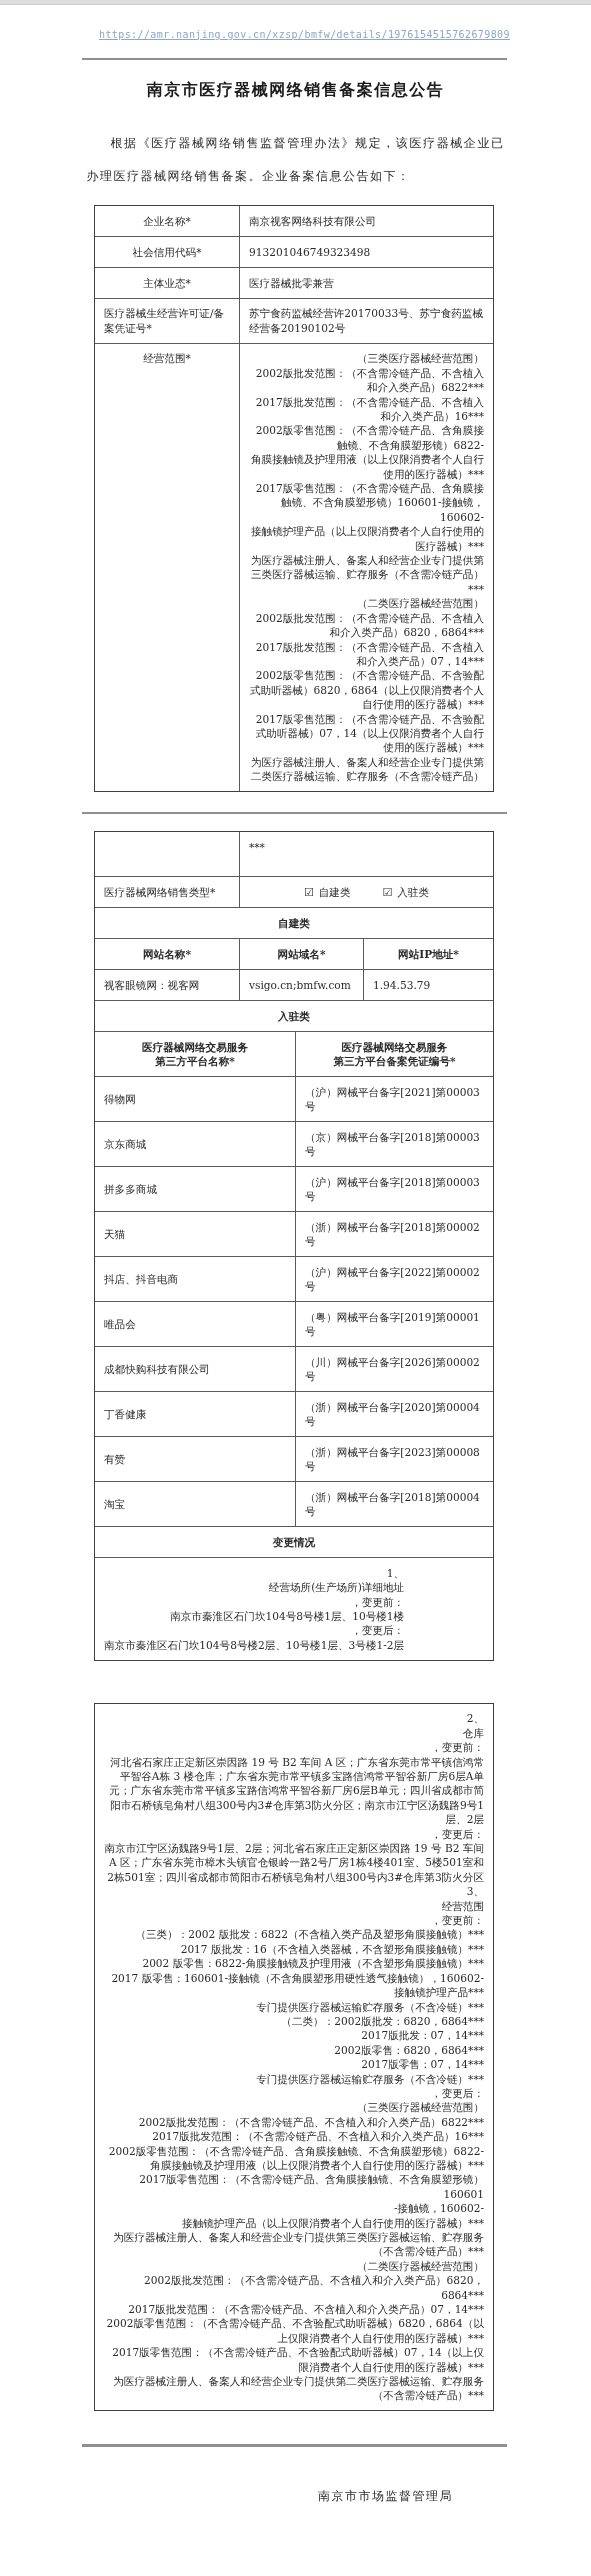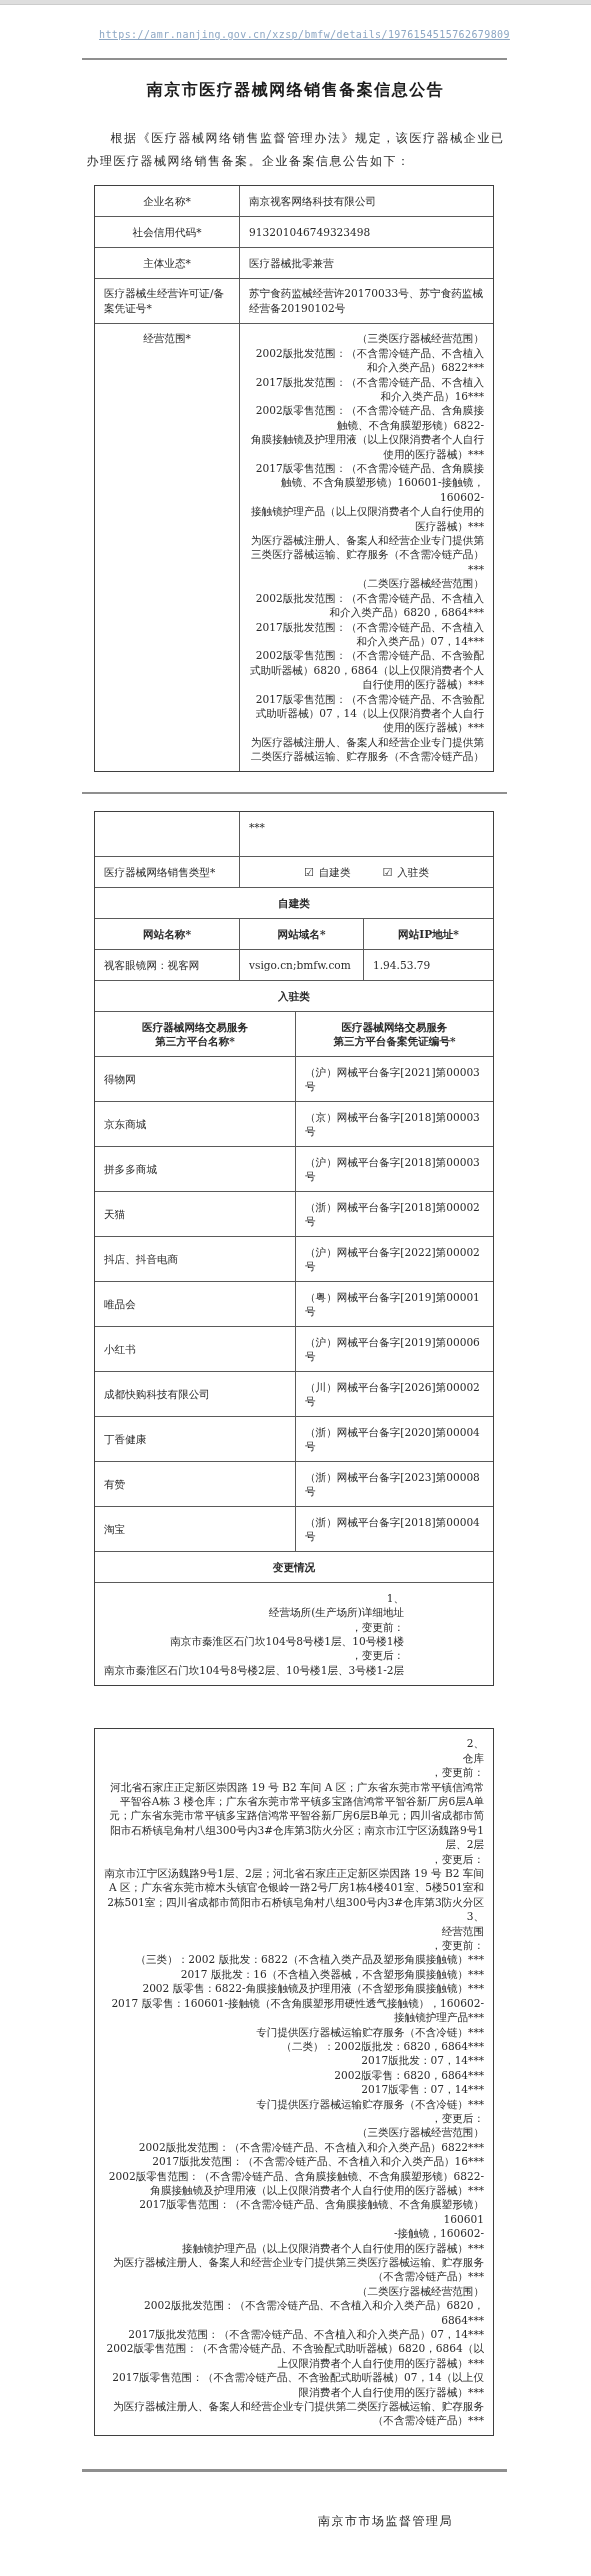--- a/index.html
+++ b/index.html
@@ -15,21 +15,21 @@
     font-size:10px;color:#8da7c4;letter-spacing:0.4px;text-decoration:underline;
   }
   .rule{border:none;height:2.3px;background:#8f8f8f;width:425px;margin:18px 0 0 82px;}
   .rule-mid{margin-top:20px;}
   .rule-bottom{margin-top:33px;}
   .title{
     font-size:16px;font-weight:bold;text-align:center;
     margin:20px 0 0 0;letter-spacing:1.5px;color:#1c1c1c;
   }
   .intro{
-    width:418px;margin:26px auto 0 auto;font-size:12px;line-height:23px;
+    width:418px;margin:26px auto 0 auto;font-size:12px;line-height:33px;
     text-indent:2em;letter-spacing:1.5px;text-align:justify;color:#2a2a2a;
   }
   .box{width:400px;margin-left:94px;border:1.5px solid #3f3f3f;}
   .tbl1{margin-top:12px;}
   .tbl2{margin-top:16.7px;}
   .box2{margin-top:42px;}
   .row{display:flex;border-top:0.8px solid #5a5a5a;}
   .row:first-child{border-top:none;}
   .cell{
     border-left:0.8px solid #5a5a5a;padding:7.6px 9px;font-size:10.6px;
@@ -165,24 +165,20 @@
       <div class="cell half">天猫</div>
       <div class="cell val">（浙）网械平台备字[2018]第00002号</div>
     </div>
     <div class="row">
       <div class="cell half">抖店、抖音电商</div>
       <div class="cell val">（沪）网械平台备字[2022]第00002号</div>
     </div>
     <div class="row">
       <div class="cell half">唯品会</div>
       <div class="cell val">（粤）网械平台备字[2019]第00001号</div>
-    </div>
-    <div class="row">
-      <div class="cell half">小红书</div>
-      <div class="cell val">（沪）网械平台备字[2019]第00006号</div>
     </div>
     <div class="row">
       <div class="cell half">成都快购科技有限公司</div>
       <div class="cell val">（川）网械平台备字[2026]第00002号</div>
     </div>
     <div class="row">
       <div class="cell half">丁香健康</div>
       <div class="cell val">（浙）网械平台备字[2020]第00004号</div>
     </div>
     <div class="row">

